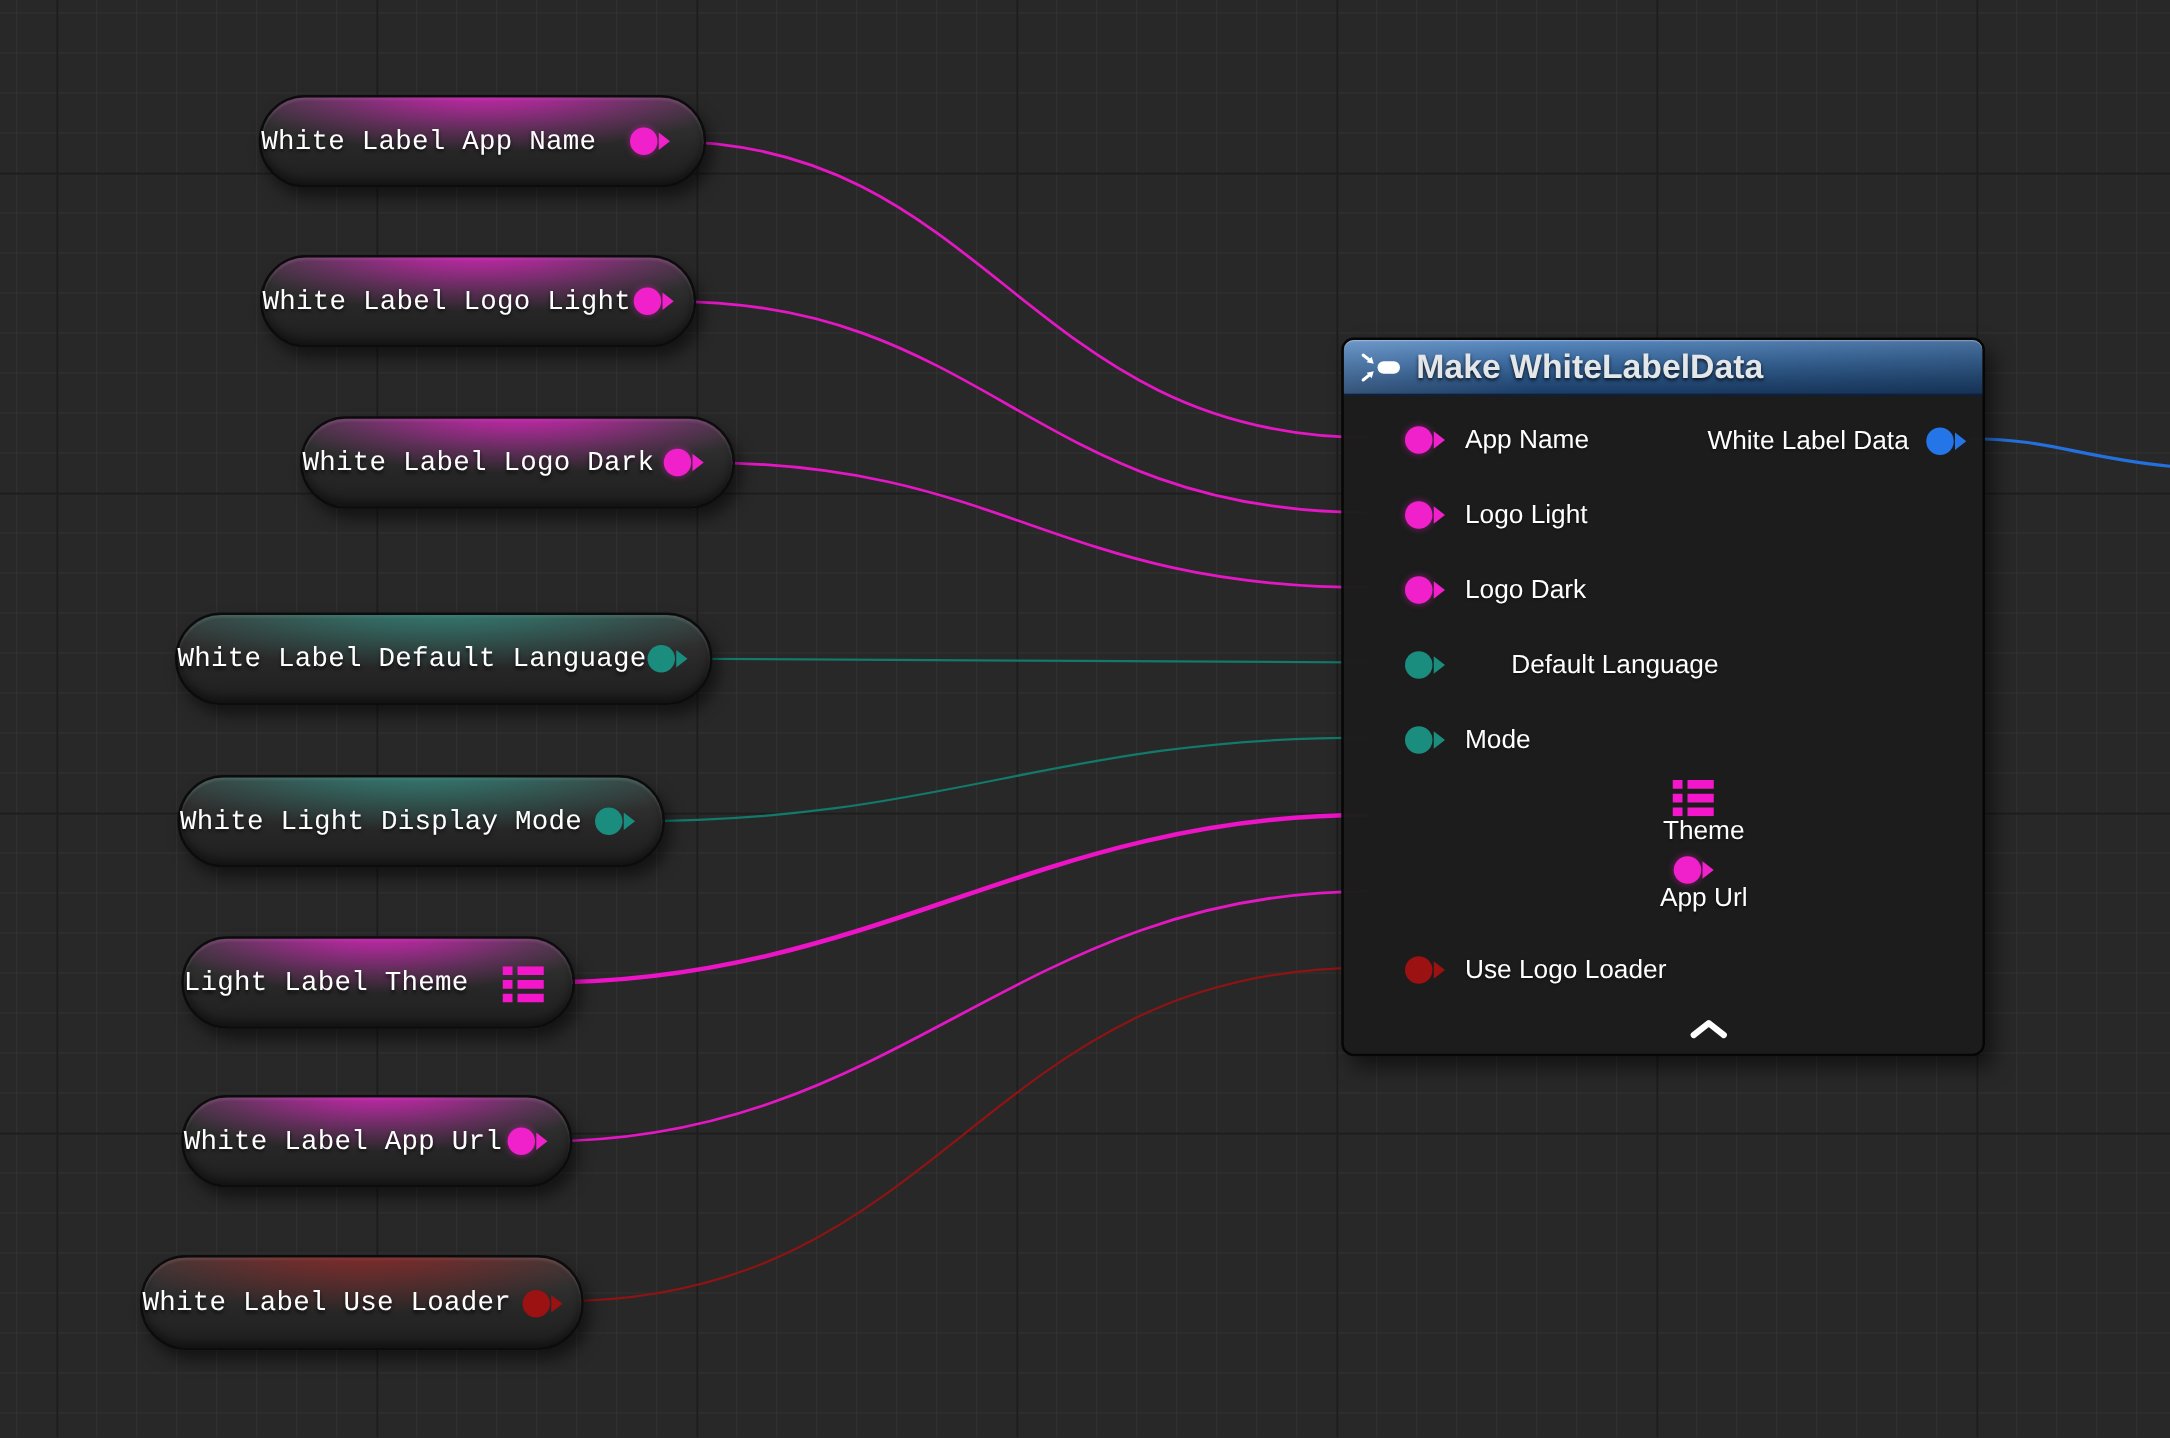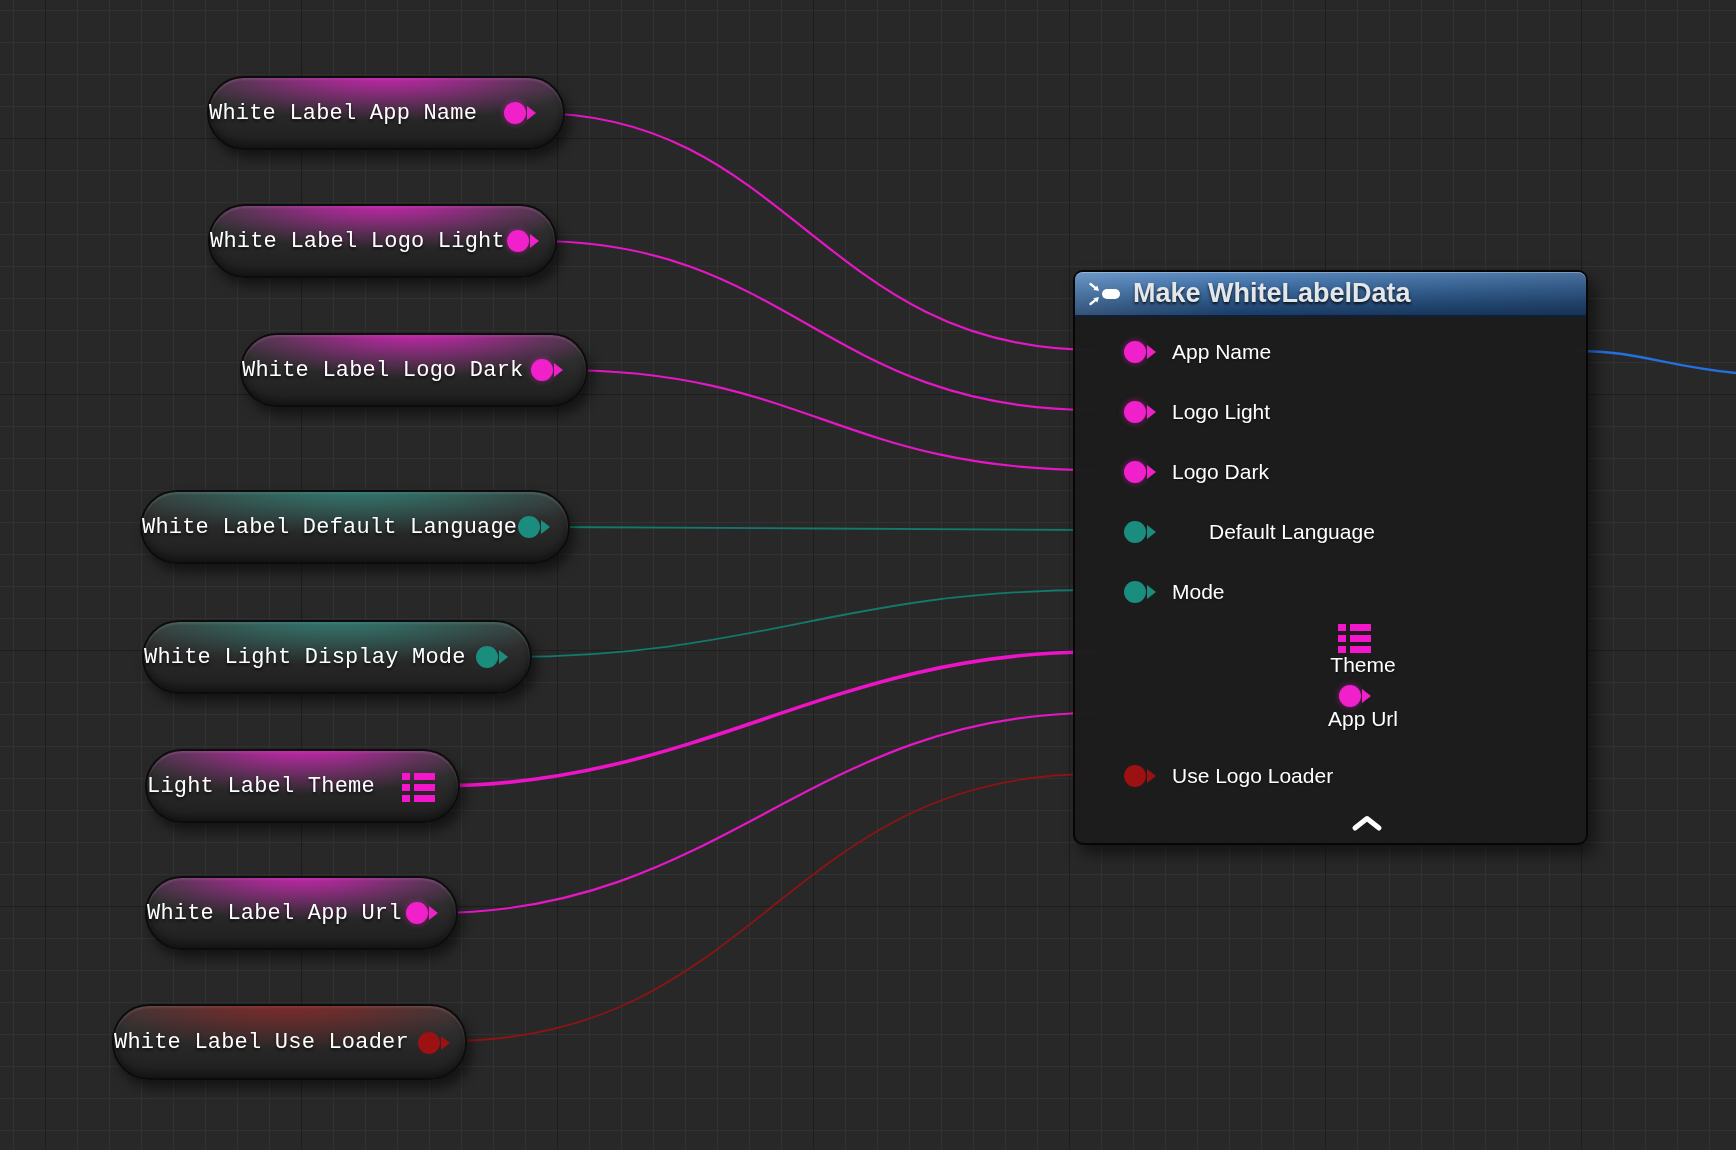--- a/index.html
+++ b/index.html
@@ -240,20 +240,27 @@
       <span class="lbl">App Url</span>
     </div>
     <div class="pin-row" style="top:474px;">
       <span class="pin c-bool">
           <i class="dot"></i>
           <i class="arw"></i>
         </span>
       <span class="lbl">Use Logo Loader</span>
     </div>
 
+    <div class="pin-row out" style="top:51px;">
+      <span class="lbl">White Label Data</span>
+      <span class="pin c-out">
+          <i class="dot"></i>
+          <i class="arw"></i>
+        </span>
+    </div>
 
     <button class="collapse-btn" style="left:276px;top:543px;">
       <svg width="32" height="17" viewBox="0 0 32 17">
         <polyline points="4,13 16,3.5 28,13" stroke="#fff" stroke-width="5" fill="none" stroke-linecap="round" stroke-linejoin="round"></polyline>
       </svg>
     </button>
   </div>
 
 </div>
 

